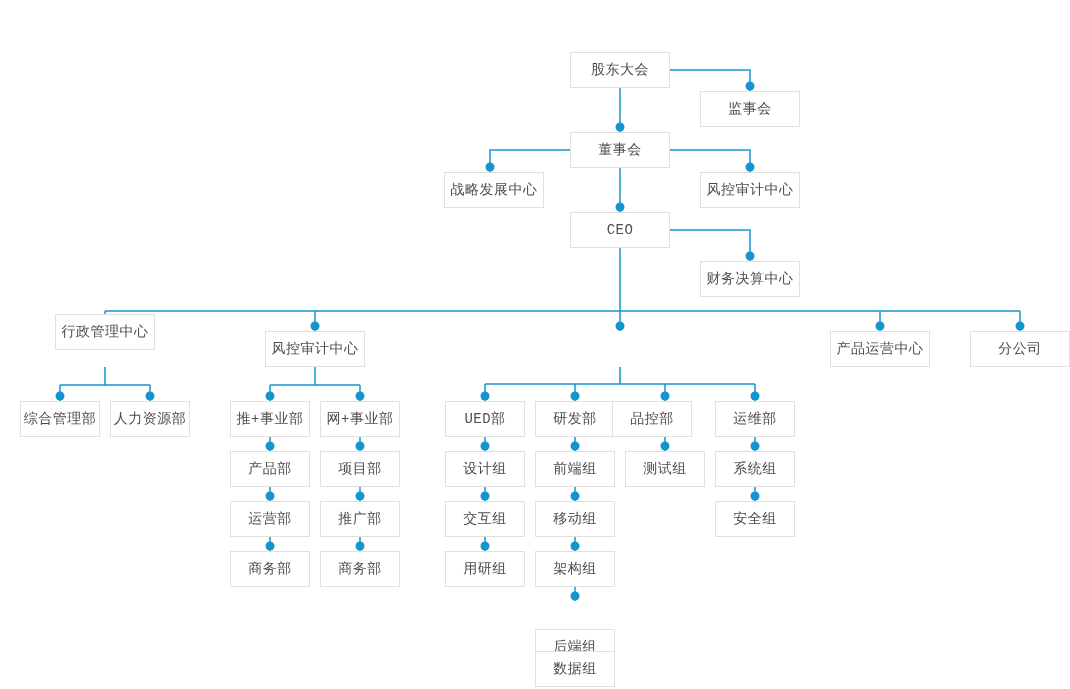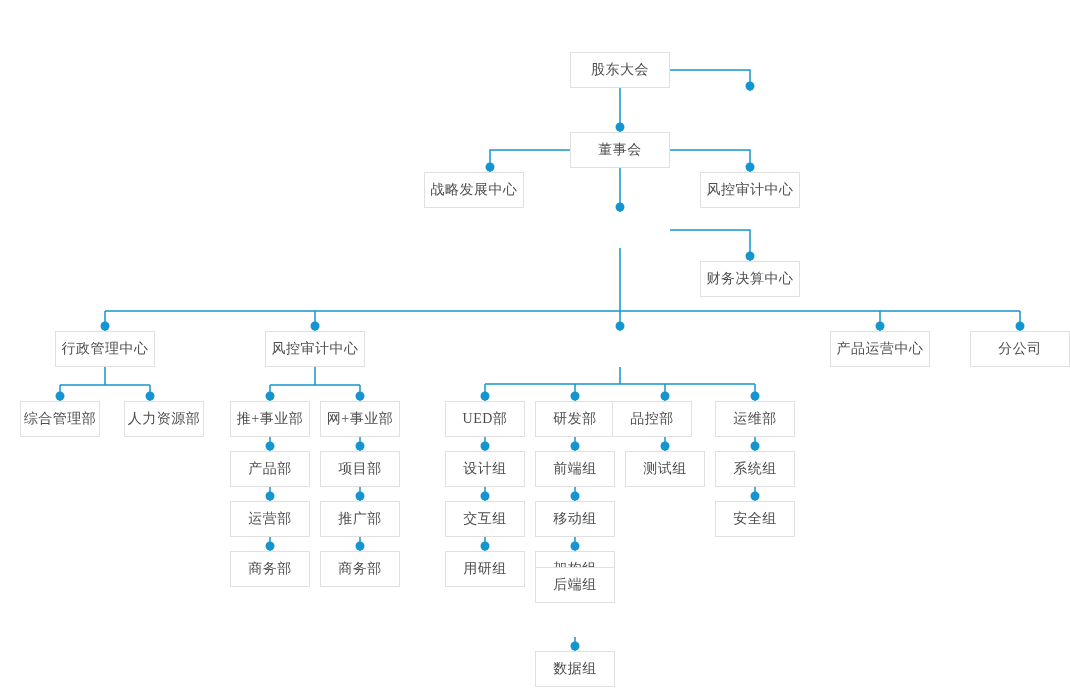--- a/index.html
+++ b/index.html
@@ -1,20 +1,20 @@
 <!DOCTYPE html>
 <html><head>
 <meta charset="utf-8">
 <style>
   html,body { margin:0; padding:0; background:#ffffff; }
   .stage {
     position:relative;
     width:1070px; height:689px;
     background:#ffffff;
-    font-family:Liberation Serif, serif;
+    font-family:Liberation Mono, monospace;
     overflow:hidden;
   }
   svg.connectors { position:absolute; left:0; top:0; width:1070px; height:689px; }
   .node {
     position:absolute;
     width:100px; height:36px;
     box-sizing:border-box;
     border:1px solid #e0e0e0;
     background:#ffffff;
     display:flex; align-items:center; justify-content:center;
@@ -83,32 +83,34 @@
         <circle cx="575" cy="546" r="4.5"></circle>
       <circle cx="575" cy="596" r="4.5"></circle>
         <circle cx="575" cy="646" r="4.5"></circle>
       <circle cx="665" cy="446" r="4.5"></circle>
       <circle cx="755" cy="446" r="4.5"></circle>
         <circle cx="755" cy="496" r="4.5"></circle>
     </g>
   </svg>
 
   <div class="node" style="left:570px;top:52px">股东大会</div>
+  <div class="node" style="left:700px;top:91px">监事会</div>
   <div class="node" style="left:570px;top:132px">董事会</div>
-  <div class="node" style="left:424px;top:172px">战略发展中心</div>
+  <div class="node" style="left:444px;top:172px">战略发展中心</div>
   <div class="node" style="left:700px;top:172px">风控审计中心</div>
+  <div class="node" style="left:570px;top:212px">CEO</div>
   <div class="node" style="left:700px;top:261px">财务决算中心</div>
 
-  <div class="node" style="left:55px;top:331px">行政管理中心</div>
+  <div class="node" style="left:55px;top:314px">行政管理中心</div>
   <div class="node" style="left:265px;top:331px">风控审计中心</div>
   <div class="node" style="left:830px;top:331px">产品运营中心</div>
   <div class="node" style="left:970px;top:331px">分公司</div>
 
   <div class="node sm" style="left:20px;top:401px">综合管理部</div>
-  <div class="node sm" style="left:124px;top:401px">人力资源部</div>
+  <div class="node sm" style="left:110px;top:401px">人力资源部</div>
 
   <div class="node sm" style="left:230px;top:401px">推+事业部</div>
   <div class="node sm" style="left:320px;top:401px">网+事业部</div>
   <div class="node sm" style="left:230px;top:451px">产品部</div>
   <div class="node sm" style="left:230px;top:501px">运营部</div>
   <div class="node sm" style="left:230px;top:551px">商务部</div>
   <div class="node sm" style="left:320px;top:451px">项目部</div>
   <div class="node sm" style="left:320px;top:501px">推广部</div>
   <div class="node sm" style="left:320px;top:551px">商务部</div>
 
@@ -117,21 +119,21 @@
   <div class="node sm" style="left:612px;top:401px">品控部</div>
   <div class="node sm" style="left:715px;top:401px">运维部</div>
 
   <div class="node sm" style="left:445px;top:451px">设计组</div>
   <div class="node sm" style="left:445px;top:501px">交互组</div>
   <div class="node sm" style="left:445px;top:551px">用研组</div>
 
   <div class="node sm" style="left:535px;top:451px">前端组</div>
   <div class="node sm" style="left:535px;top:501px">移动组</div>
   <div class="node sm" style="left:535px;top:551px">架构组</div>
-  <div class="node sm" style="left:535px;top:567px">后端组</div>
+  <div class="node sm" style="left:535px;top:629px">后端组</div>
   <div class="node sm" style="left:535px;top:651px">数据组</div>
 
   <div class="node sm" style="left:625px;top:451px">测试组</div>
 
   <div class="node sm" style="left:715px;top:451px">系统组</div>
   <div class="node sm" style="left:715px;top:501px">安全组</div>
 
 </div>
 
 </body></html>

